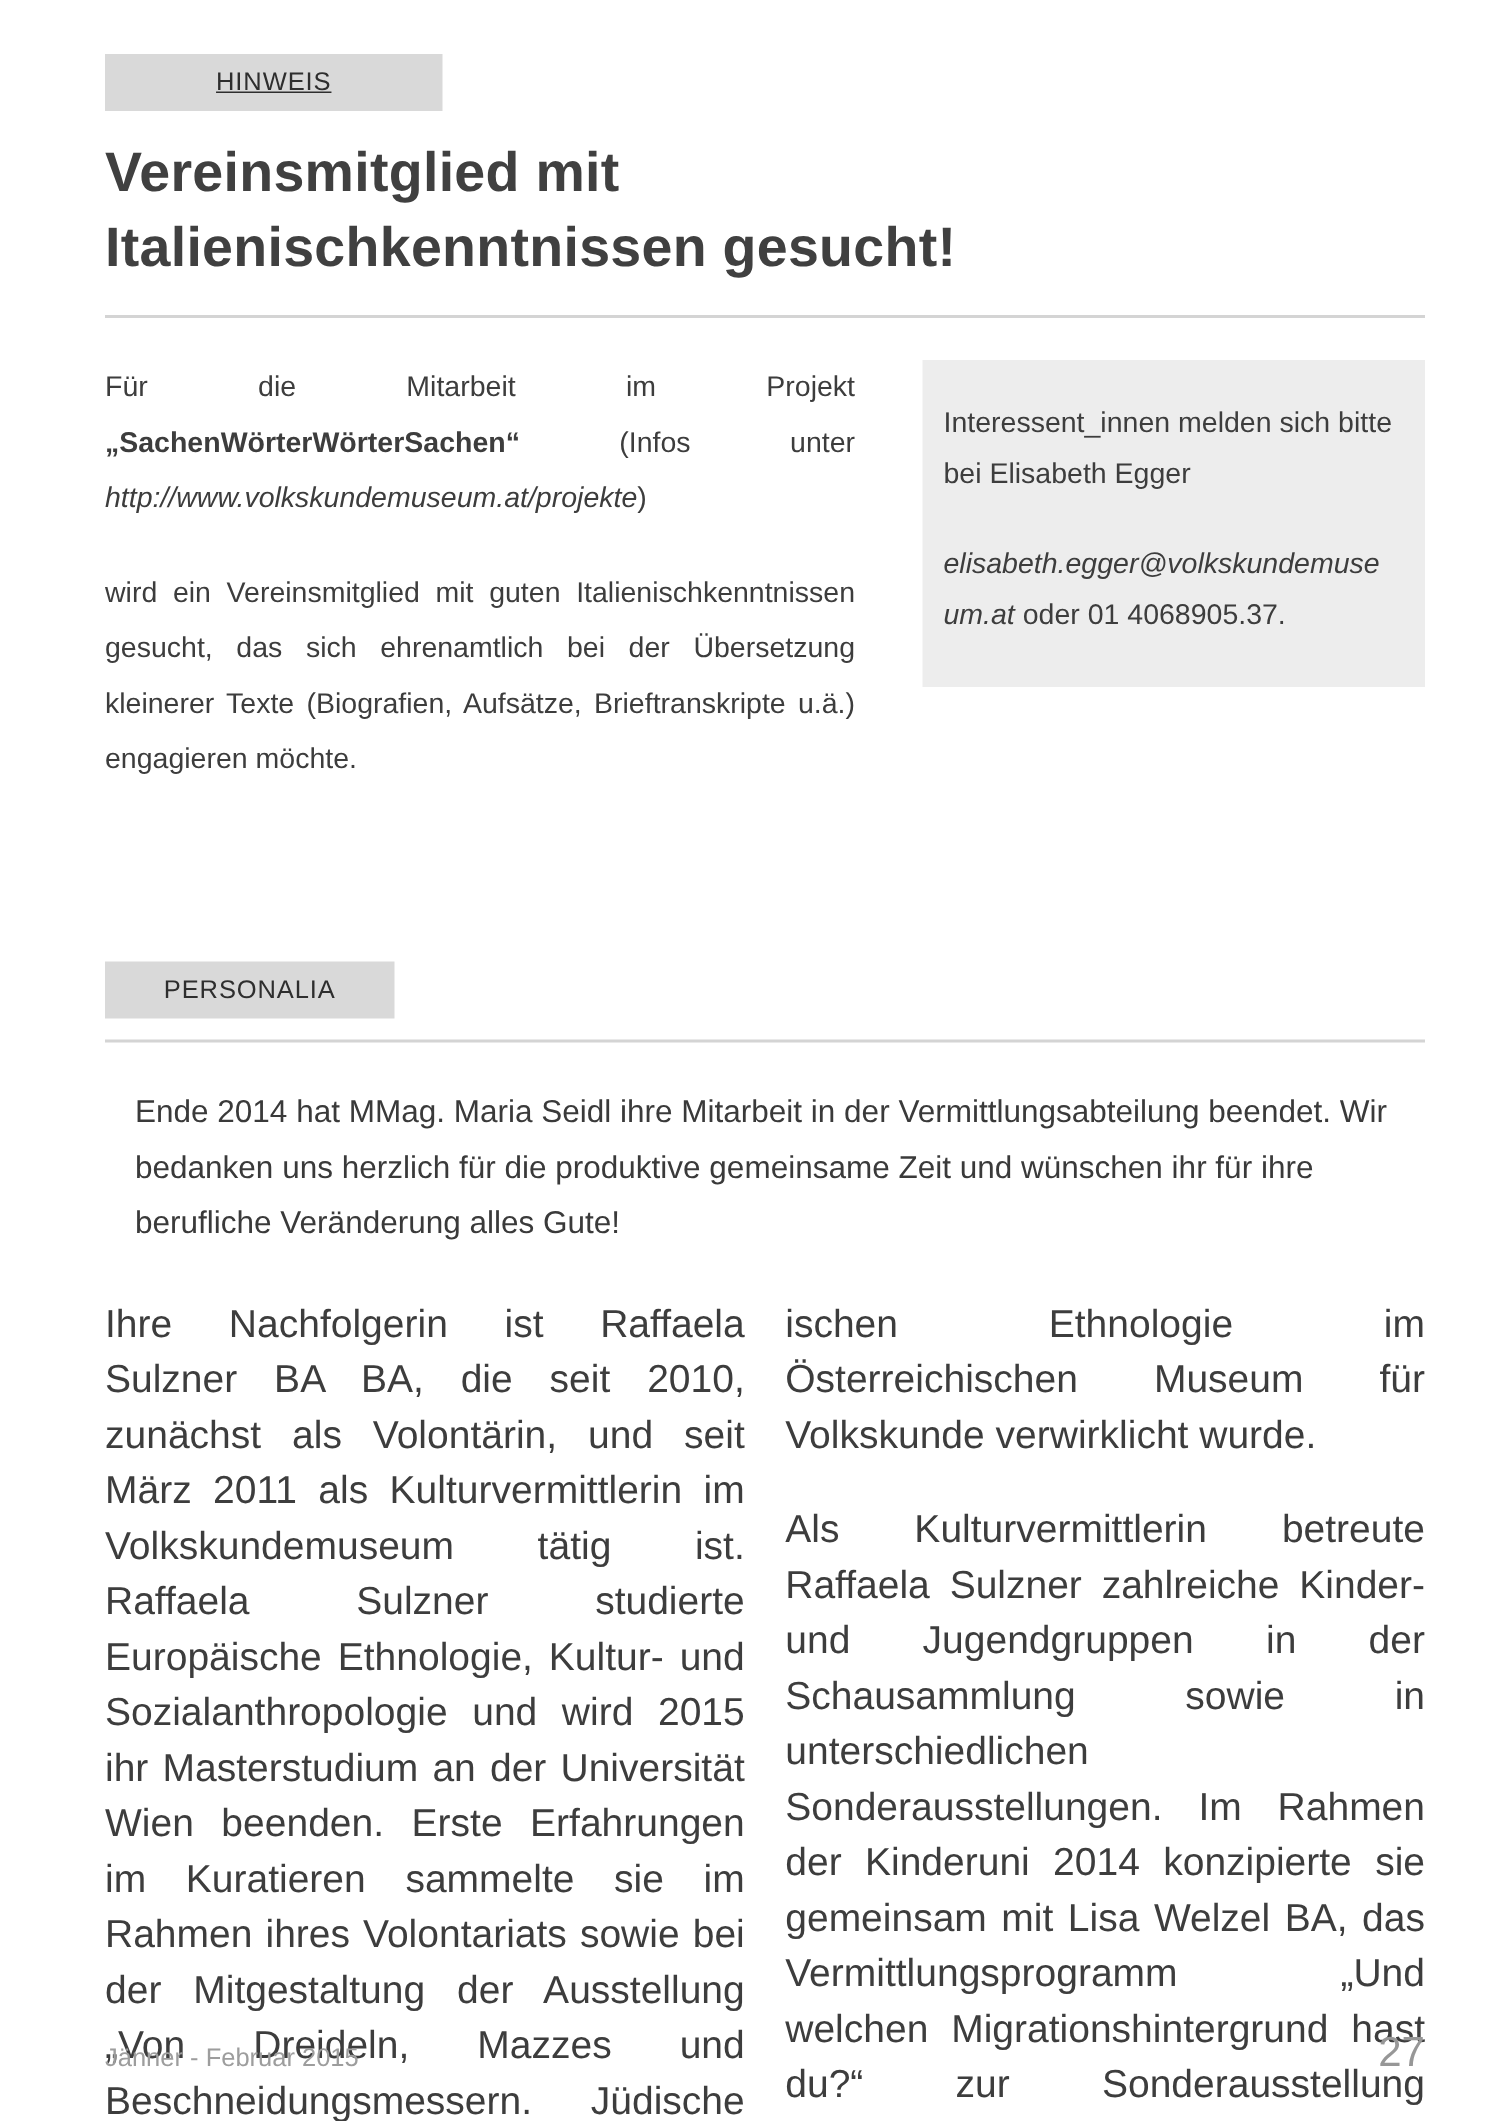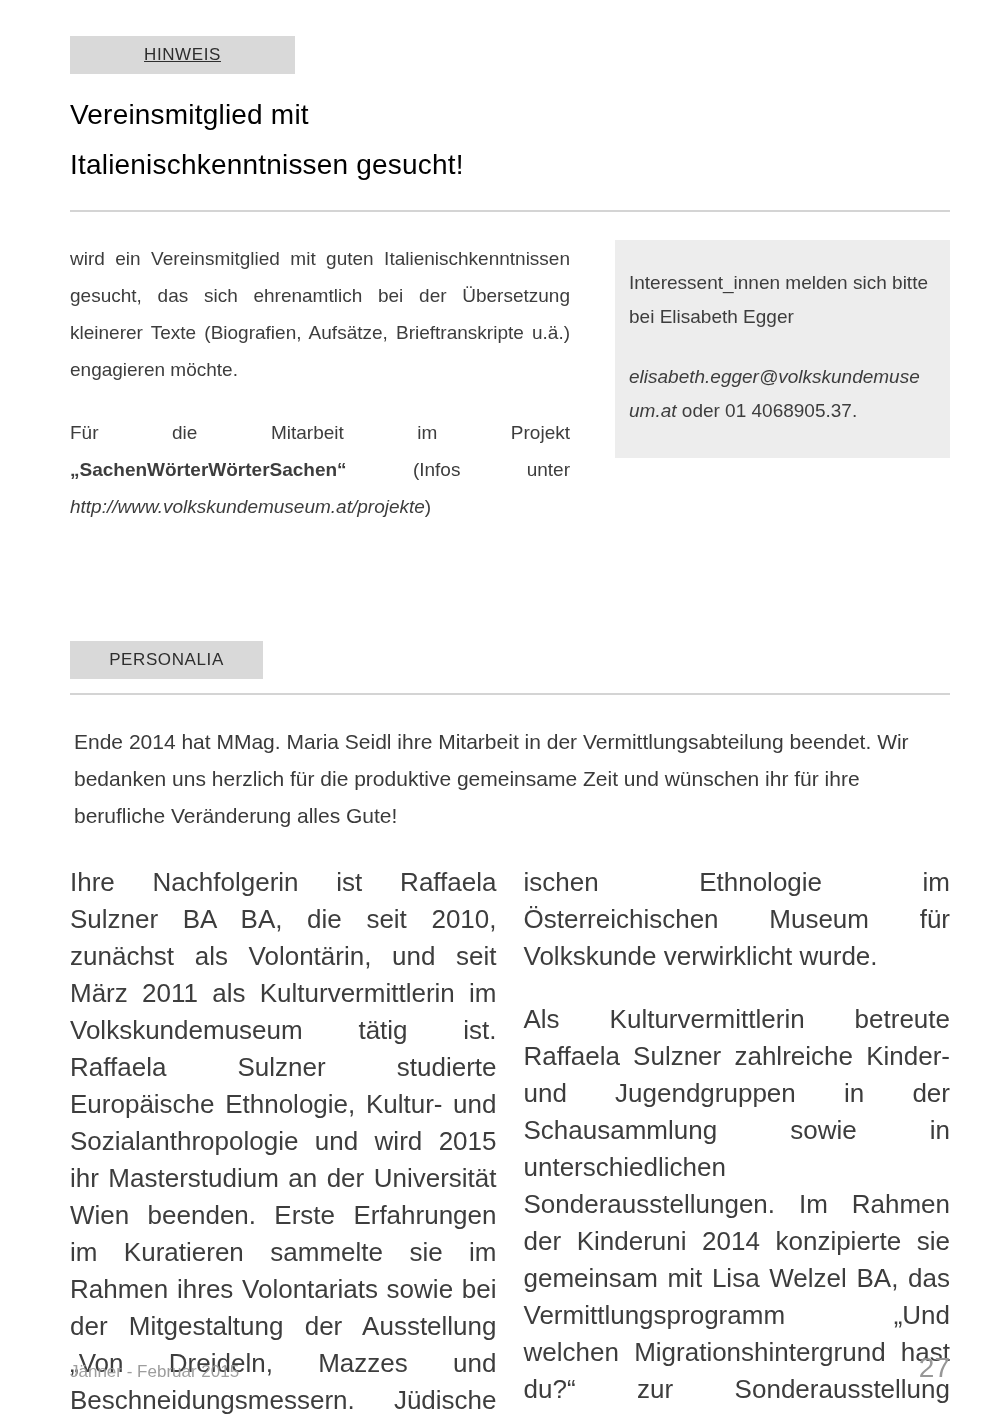--- a/index.html
+++ b/index.html
@@ -32,24 +32,24 @@
     height: 38px;
     line-height: 38px;
     text-align: center;
     box-sizing: border-box;
   }
   .tag-hinweis { width: 225px; margin-top: 36px; text-decoration: underline; }
   .tag-personalia { width: 193px; margin-top: 116px; }
 
   h1.page-title {
     margin: 16px 0 0 0;
-    font-size: 28px;
-    font-weight: 400;
+    font-size: 37px;
+    font-weight: 700;
     line-height: 50px;
-    color: #000000;
+    color: #404040;
     letter-spacing: 0.2px;
     white-space: pre-line;
   }
   .rule {
     border: none;
     border-top: 2px solid #d4d4d4;
     margin: 20px 0 0 0;
   }
   .rule-personalia { margin-top: 14px; }
 
@@ -79,21 +79,21 @@
     font-size: 19px;
     line-height: 34px;
     text-align: justify;
     overflow-wrap: break-word;
   }
   .contact-box p { margin: 0; }
   .contact-box p + p { margin-top: 26px; }
 
   
   .lead {
-    margin: 28px 0 0 4px;
+    margin: 28px 0 0 20px;
     font-size: 21px;
     line-height: 37px;
     color: #3a3a3a;
   }
 
   
   .columns {
     display: flex;
     margin-top: 30px;
   }
@@ -130,22 +130,22 @@
 
     <div class="tag-box tag-hinweis">HINWEIS</div>
 
     <h1 class="page-title">Vereinsmitglied mit
 Italienischkenntnissen gesucht!</h1>
 
     <hr class="rule">
 
     <div class="intro-row">
       <div class="intro-left">
+        <p><span>Für die Mitarbeit im Projekt </span><span class="bold-name">„SachenWörterWörterSachen“</span><span> (Infos unter </span><a class="italic-link" href="#">http://www.volkskundemuseum.at/projekte</a><span>)</span></p>
         <p>wird ein Vereinsmitglied mit guten Italienischkenntnissen gesucht, das sich ehrenamtlich bei der Übersetzung kleinerer Texte (Biografien, Aufsätze, Brieftranskripte u.ä.) engagieren möchte.</p>
-        <p><span>Für die Mitarbeit im Projekt </span><span class="bold-name">„SachenWörterWörterSachen“</span><span> (Infos unter </span><a class="italic-link" href="#">http://www.volkskundemuseum.at/projekte</a><span>)</span></p>
       </div>
 
       <div class="contact-box">
         <p>Interessent_innen melden sich bitte bei Elisabeth Egger</p>
         <p><a class="italic-link" href="#">elisabeth.egger@volkskundemuseum.at</a><span> oder 01 4068905.37.</span></p>
       </div>
     </div>
 
     <div class="tag-box tag-personalia">PERSONALIA</div>
 

